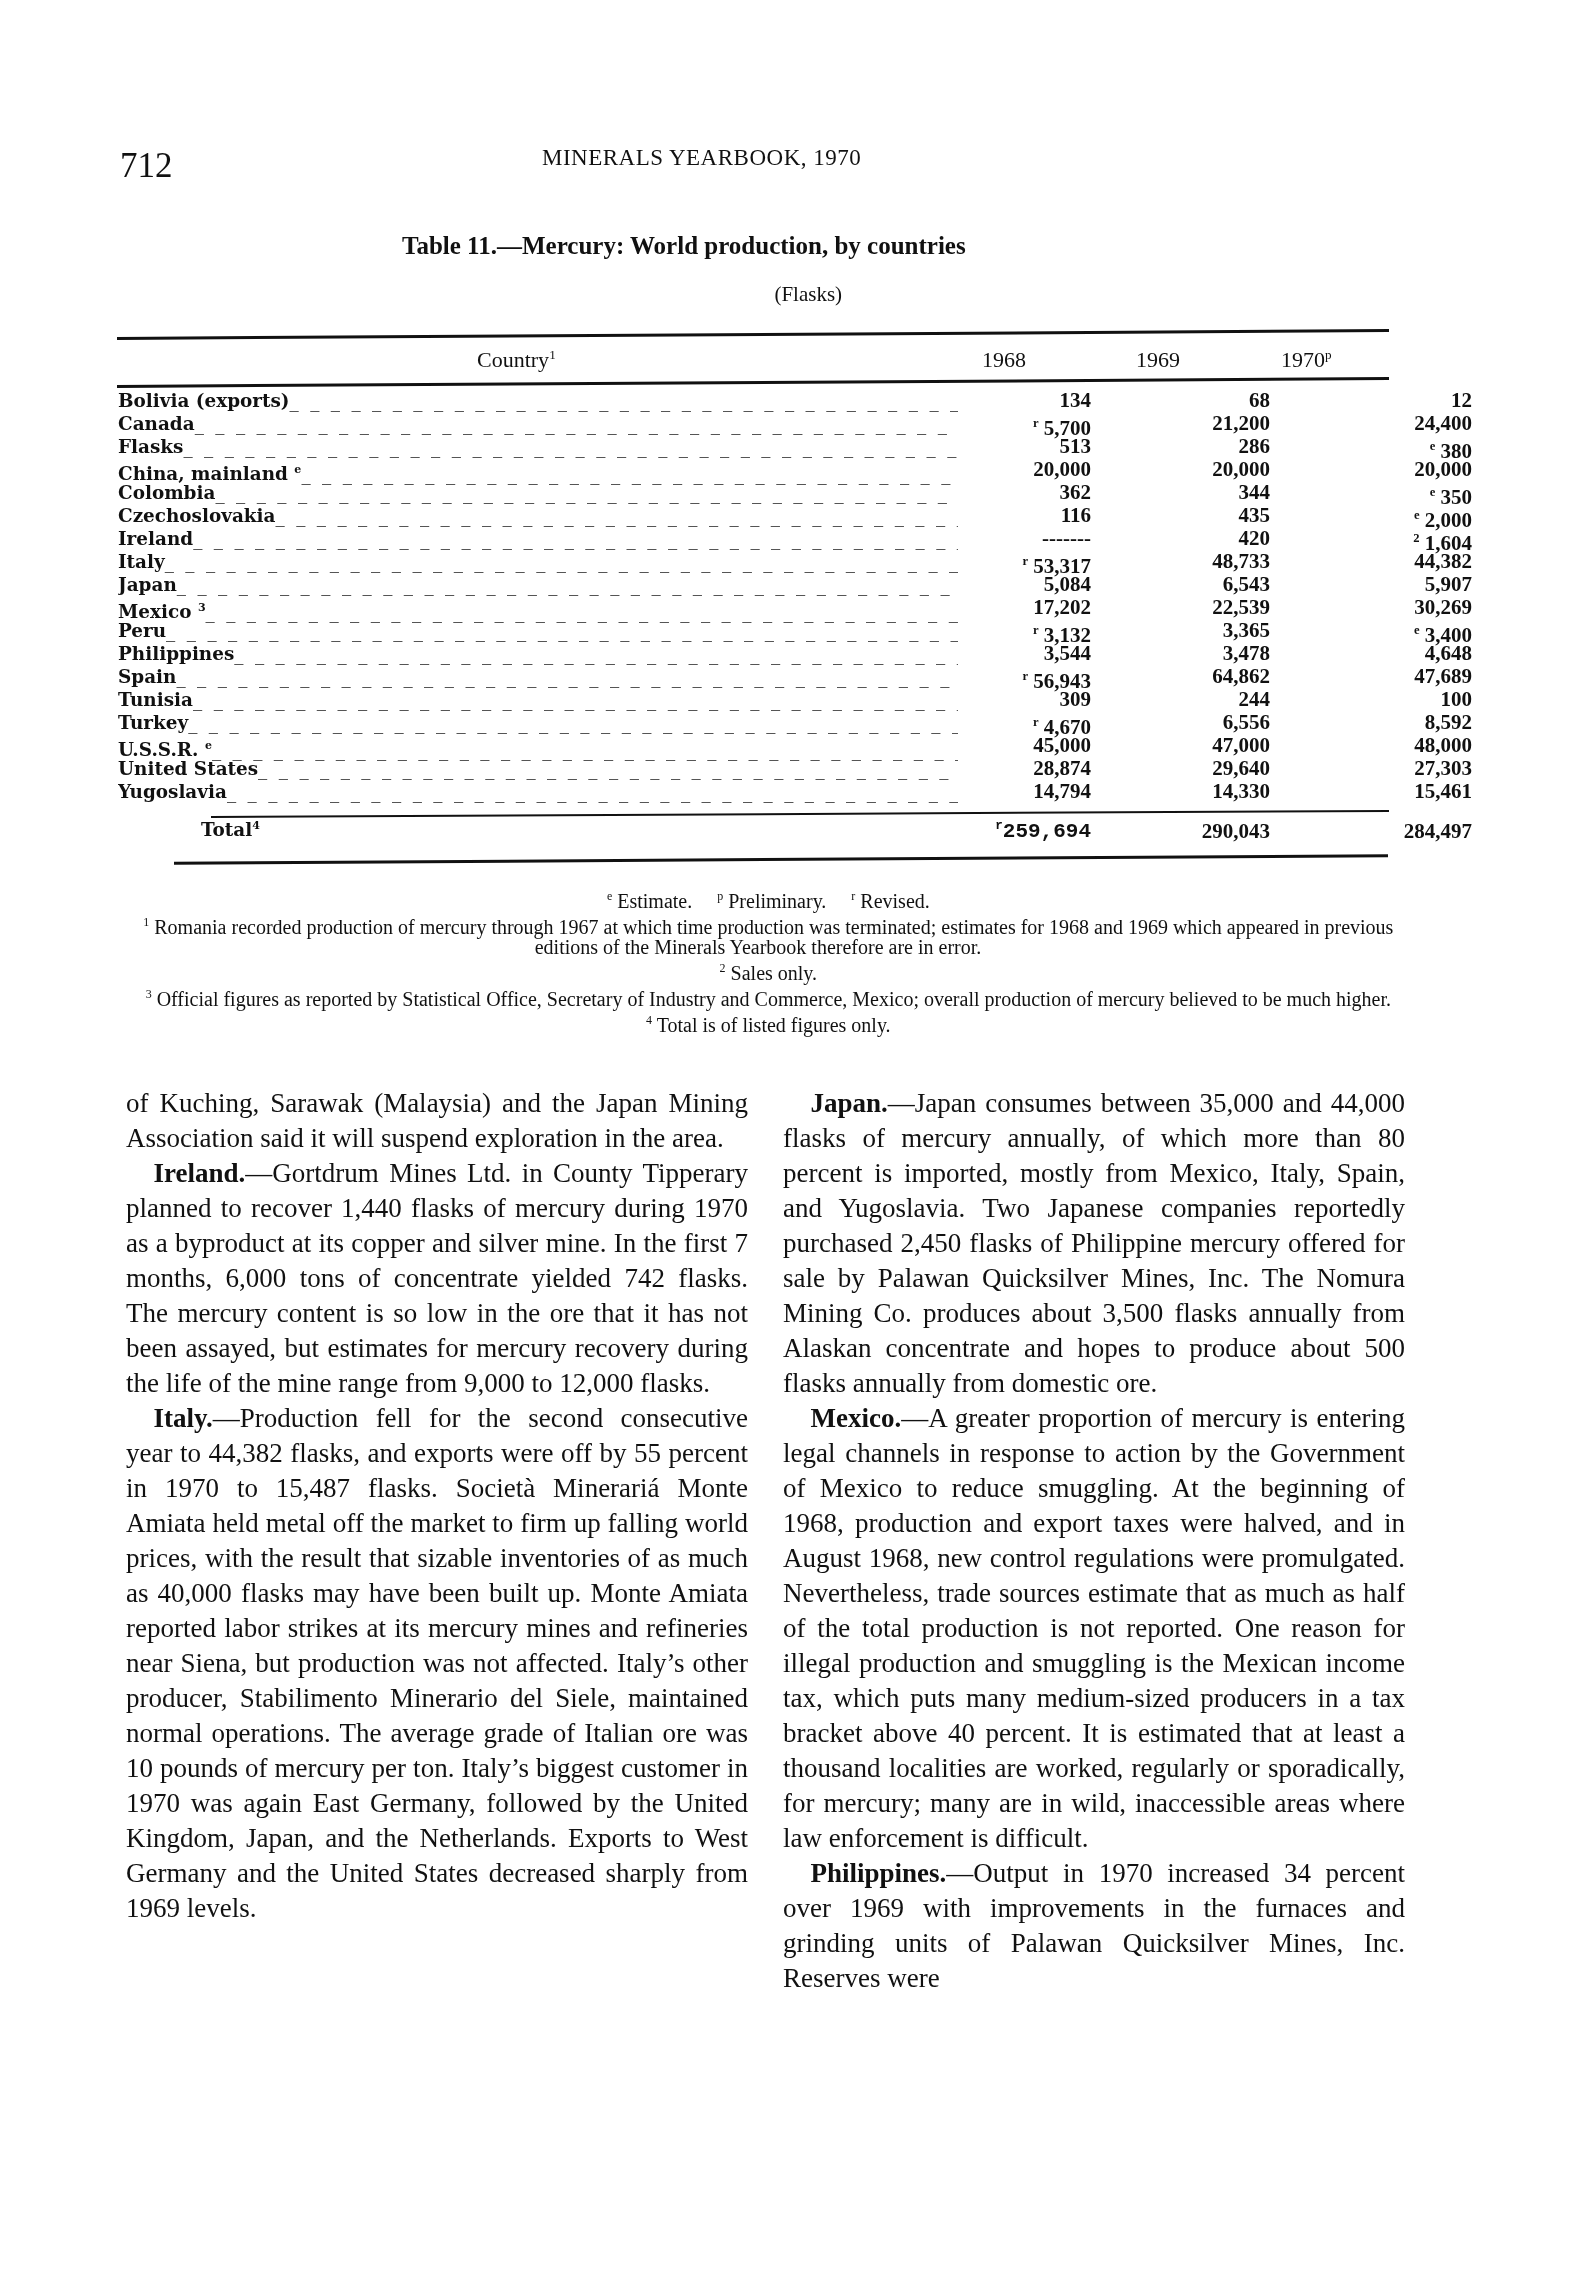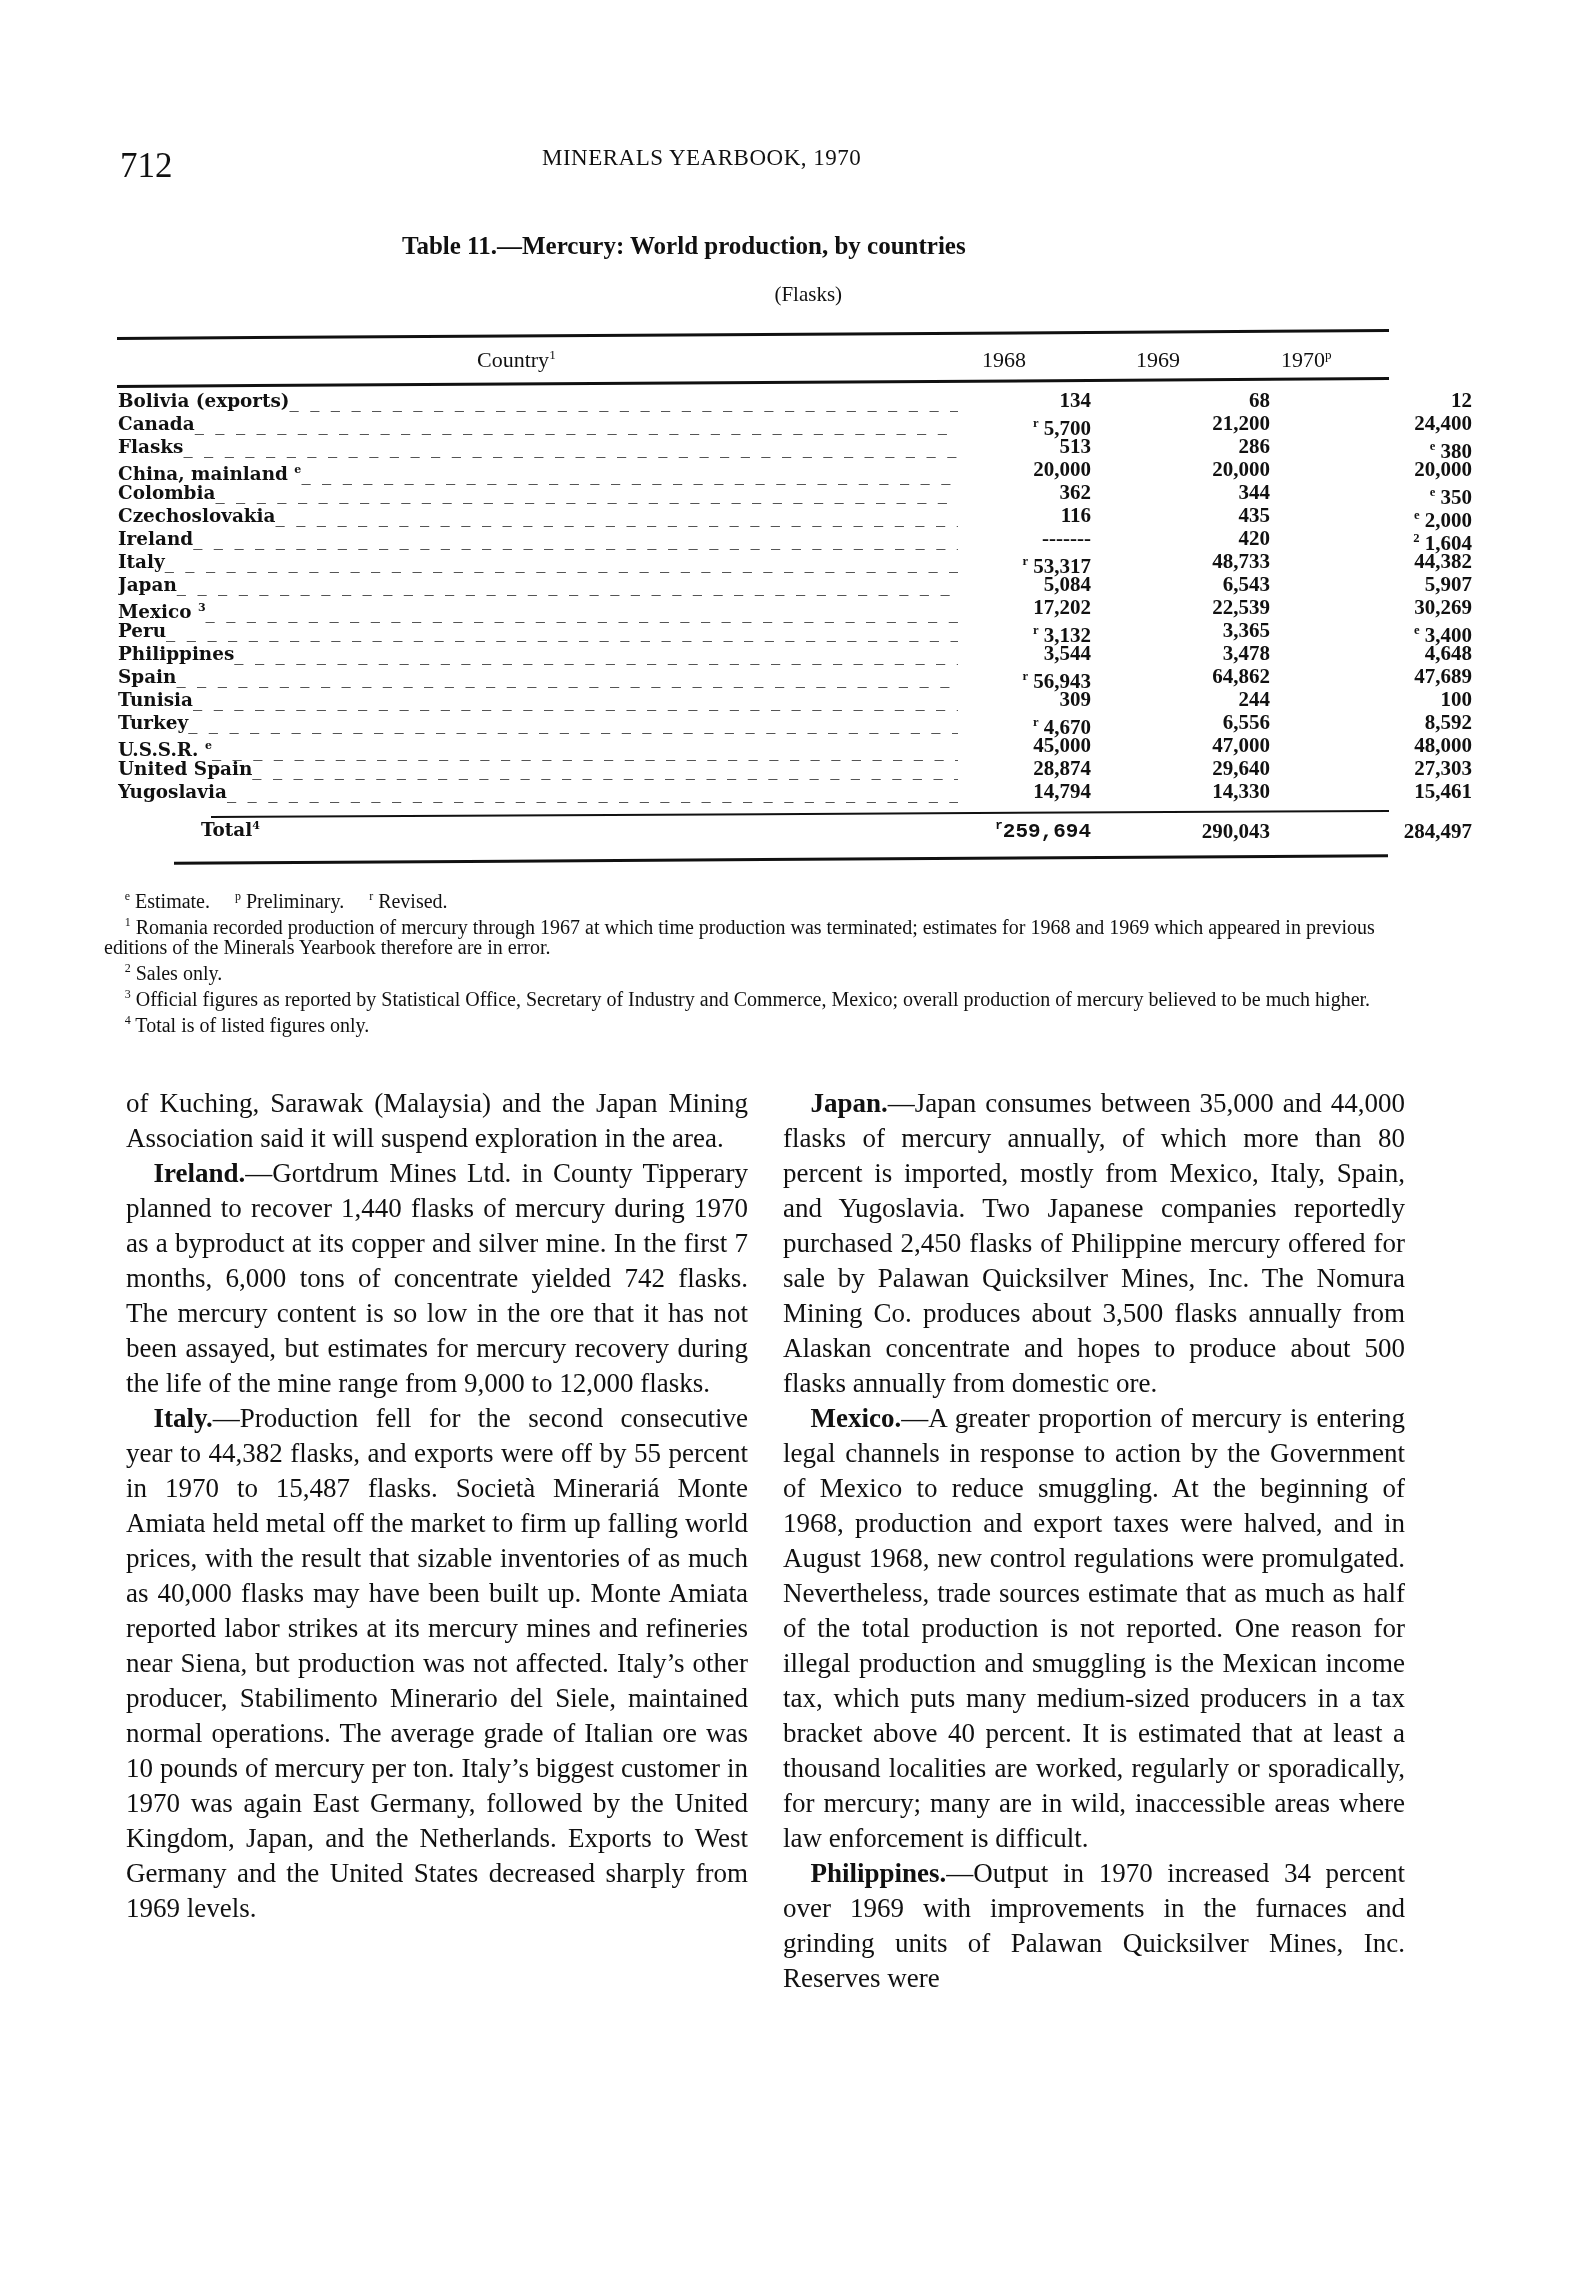--- a/index.html
+++ b/index.html
@@ -11,21 +11,21 @@
   .rule{position:absolute;left:117px;width:1272px;background:#111;}
   .hdr{position:absolute;top:347px;font-size:22px;}
   .rows{position:absolute;left:118px;top:389px;width:1267px;}
   .row{height:23px;position:relative;font-size:21px;line-height:23px;}
   .cname{position:absolute;left:0;width:840px;overflow:hidden;white-space:nowrap;font-weight:bold;font-family:"DejaVu Serif",serif;font-size:18.4px;}
   .cname .dots{letter-spacing:2.8px;font-weight:normal;}
   .num{position:absolute;width:147px;text-align:right;font-weight:bold;font-family:"Liberation Serif",serif;font-size:21px;}
   .c1{left:826px;text-align:right;}.c2{left:1005px;}.c3{left:1207px;}
   sup{font-size:60%;}
   .total{position:absolute;left:118px;top:819px;width:1267px;height:27.5px;font-size:21px;}
-  .foot{position:absolute;left:104px;top:886px;width:1276px;font-size:20px;line-height:21px;font-family:"Liberation Serif",serif;}
+  .foot{position:absolute;left:120px;top:886px;width:1276px;font-size:20px;line-height:21px;font-family:"Liberation Serif",serif;text-align:center;}
   .foot p{margin:0;text-indent:20.7px;}
   .col{position:absolute;top:1086px;width:622px;font-size:27px;line-height:35px;text-align:justify;font-family:"Liberation Serif",serif;}
   .col p{margin:0;text-indent:27.5px;}
   .col p.cont{text-indent:0;}
   .col b{font-weight:bold;}
   .colL{left:126px;}
   .colR{left:783px;}
 </style>
 </head>
 <body>
@@ -134,21 +134,21 @@
       <div class="num c2"><span>6,556</span></div>
       <div class="num c3"><span>8,592</span></div>
     </div>
     <div class="row">
       <div class="cname"><span>U.S.S.R.</span> <sup>e</sup><span class="dots">_ _ _ _ _ _ _ _ _ _ _ _ _ _ _ _ _ _ _ _ _ _ _ _ _ _ _ _ _ _ _ _ _ _ _ _ _ _ _ _ _ _ _ _ _ _ _ _ _ _ _ _ _ _ _ _ _ _ _ _ _ _ _ _ _ _ _ _ _ _</span></div>
       <div class="num c1"><span>45,000</span></div>
       <div class="num c2"><span>47,000</span></div>
       <div class="num c3"><span>48,000</span></div>
     </div>
     <div class="row">
-      <div class="cname"><span>United Spain</span><span class="dots">_ _ _ _ _ _ _ _ _ _ _ _ _ _ _ _ _ _ _ _ _ _ _ _ _ _ _ _ _ _ _ _ _ _ _ _ _ _ _ _ _ _ _ _ _ _ _ _ _ _ _ _ _ _ _ _ _ _ _ _ _ _ _ _ _ _ _ _ _ _</span></div>
+      <div class="cname"><span>United States</span><span class="dots">_ _ _ _ _ _ _ _ _ _ _ _ _ _ _ _ _ _ _ _ _ _ _ _ _ _ _ _ _ _ _ _ _ _ _ _ _ _ _ _ _ _ _ _ _ _ _ _ _ _ _ _ _ _ _ _ _ _ _ _ _ _ _ _ _ _ _ _ _ _</span></div>
       <div class="num c1"><span>28,874</span></div>
       <div class="num c2"><span>29,640</span></div>
       <div class="num c3"><span>27,303</span></div>
     </div>
     <div class="row">
       <div class="cname"><span>Yugoslavia</span><span class="dots">_ _ _ _ _ _ _ _ _ _ _ _ _ _ _ _ _ _ _ _ _ _ _ _ _ _ _ _ _ _ _ _ _ _ _ _ _ _ _ _ _ _ _ _ _ _ _ _ _ _ _ _ _ _ _ _ _ _ _ _ _ _ _ _ _ _ _ _ _ _</span></div>
       <div class="num c1"><span>14,794</span></div>
       <div class="num c2"><span>14,330</span></div>
       <div class="num c3"><span>15,461</span></div>
     </div>

